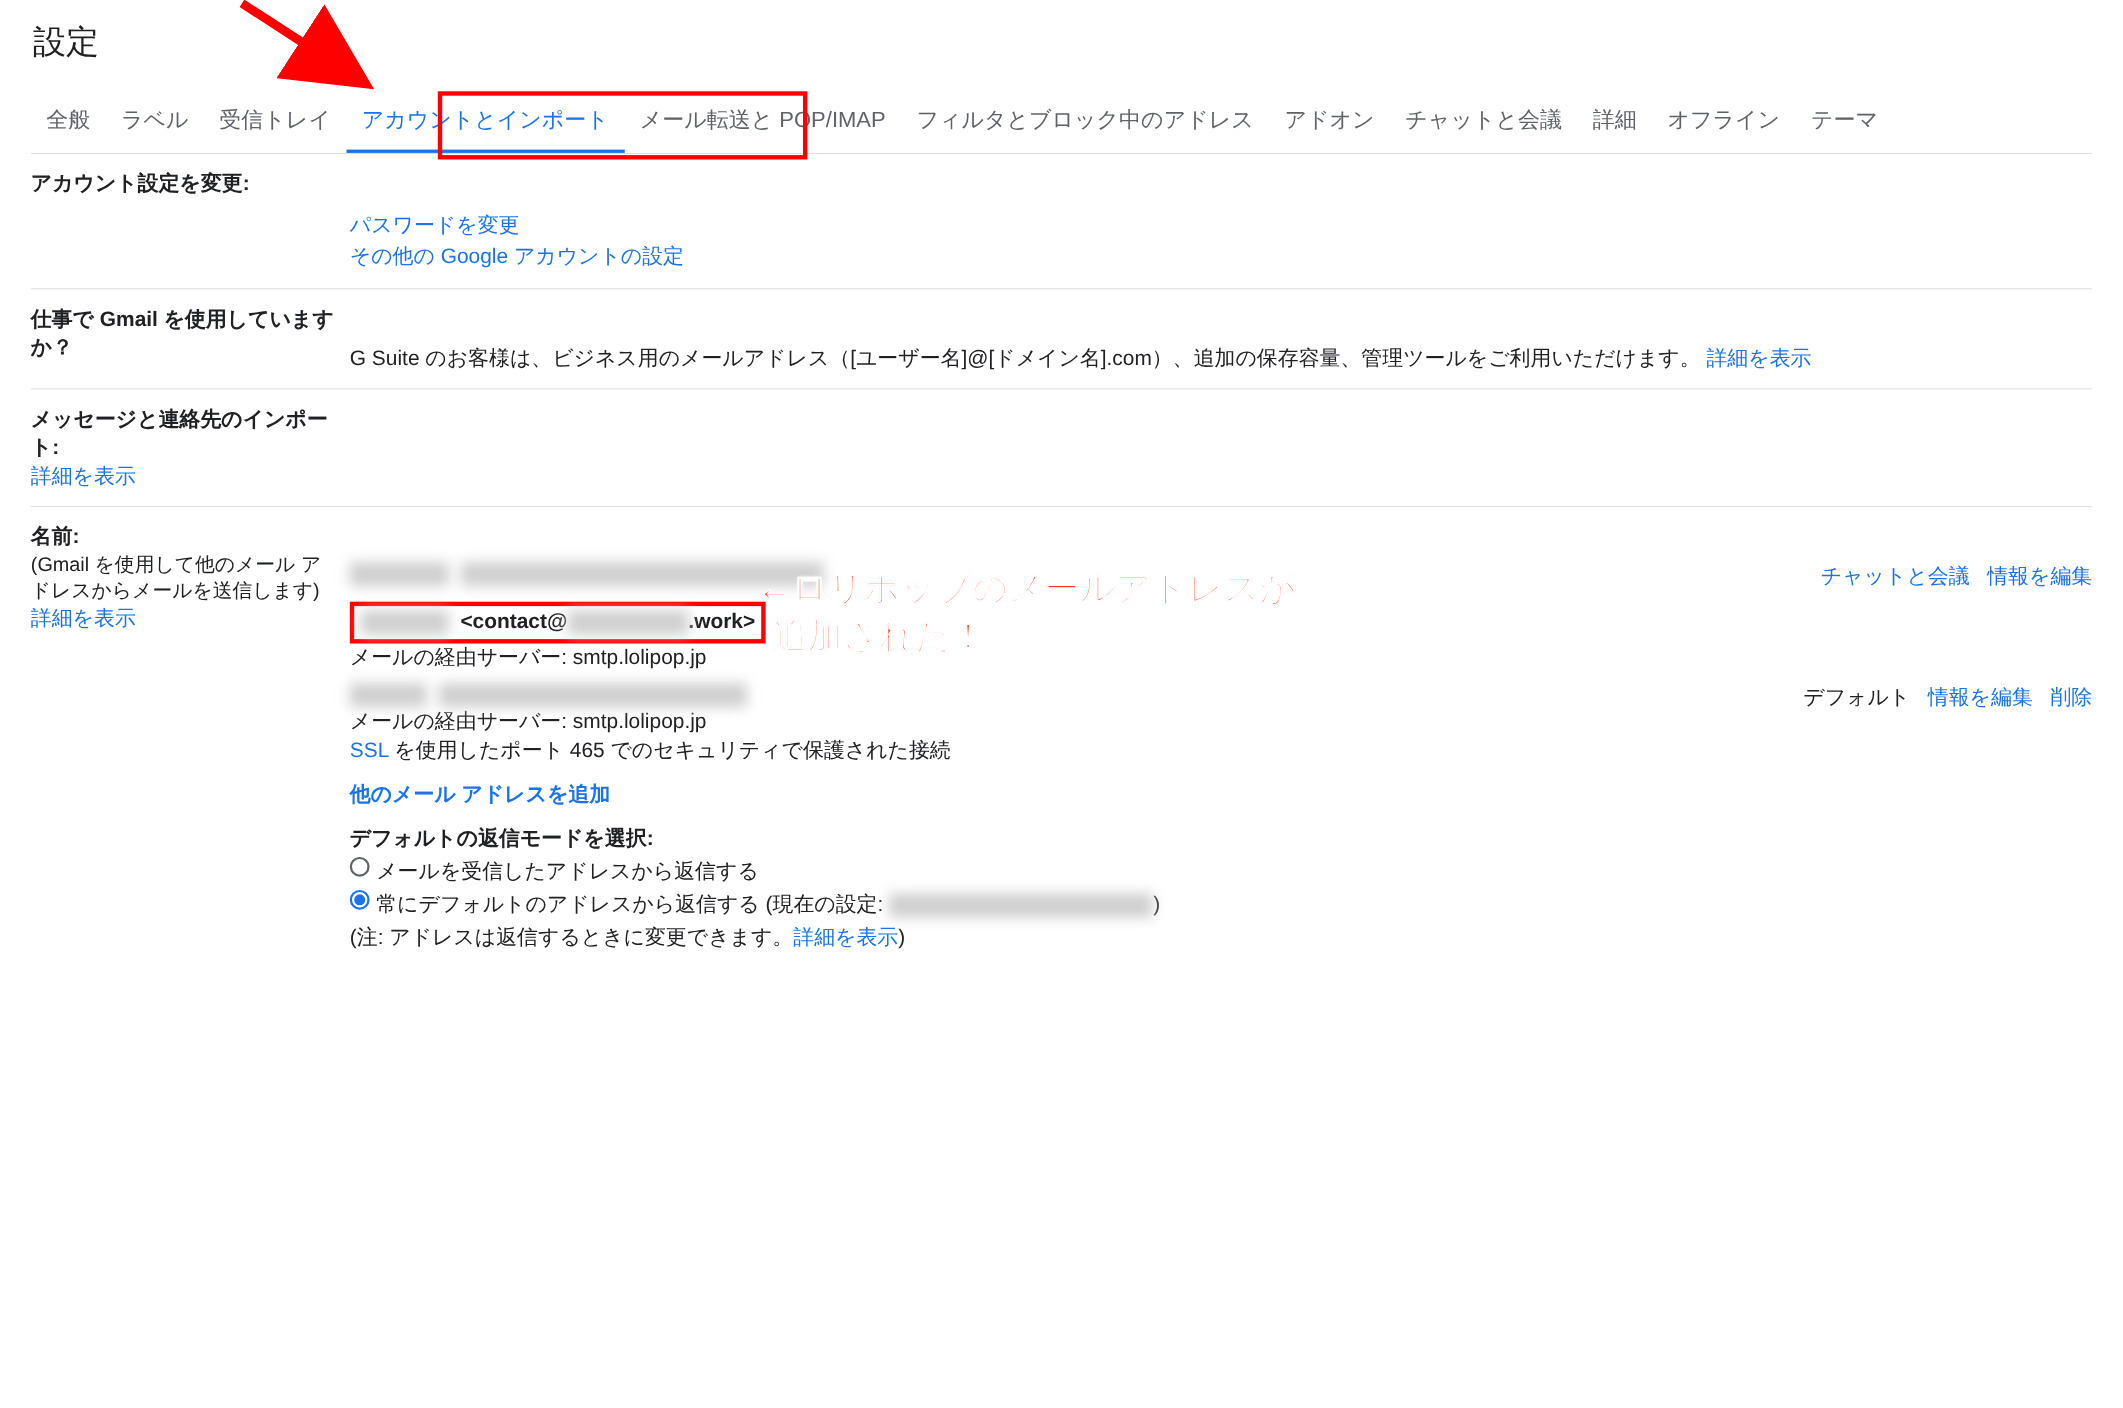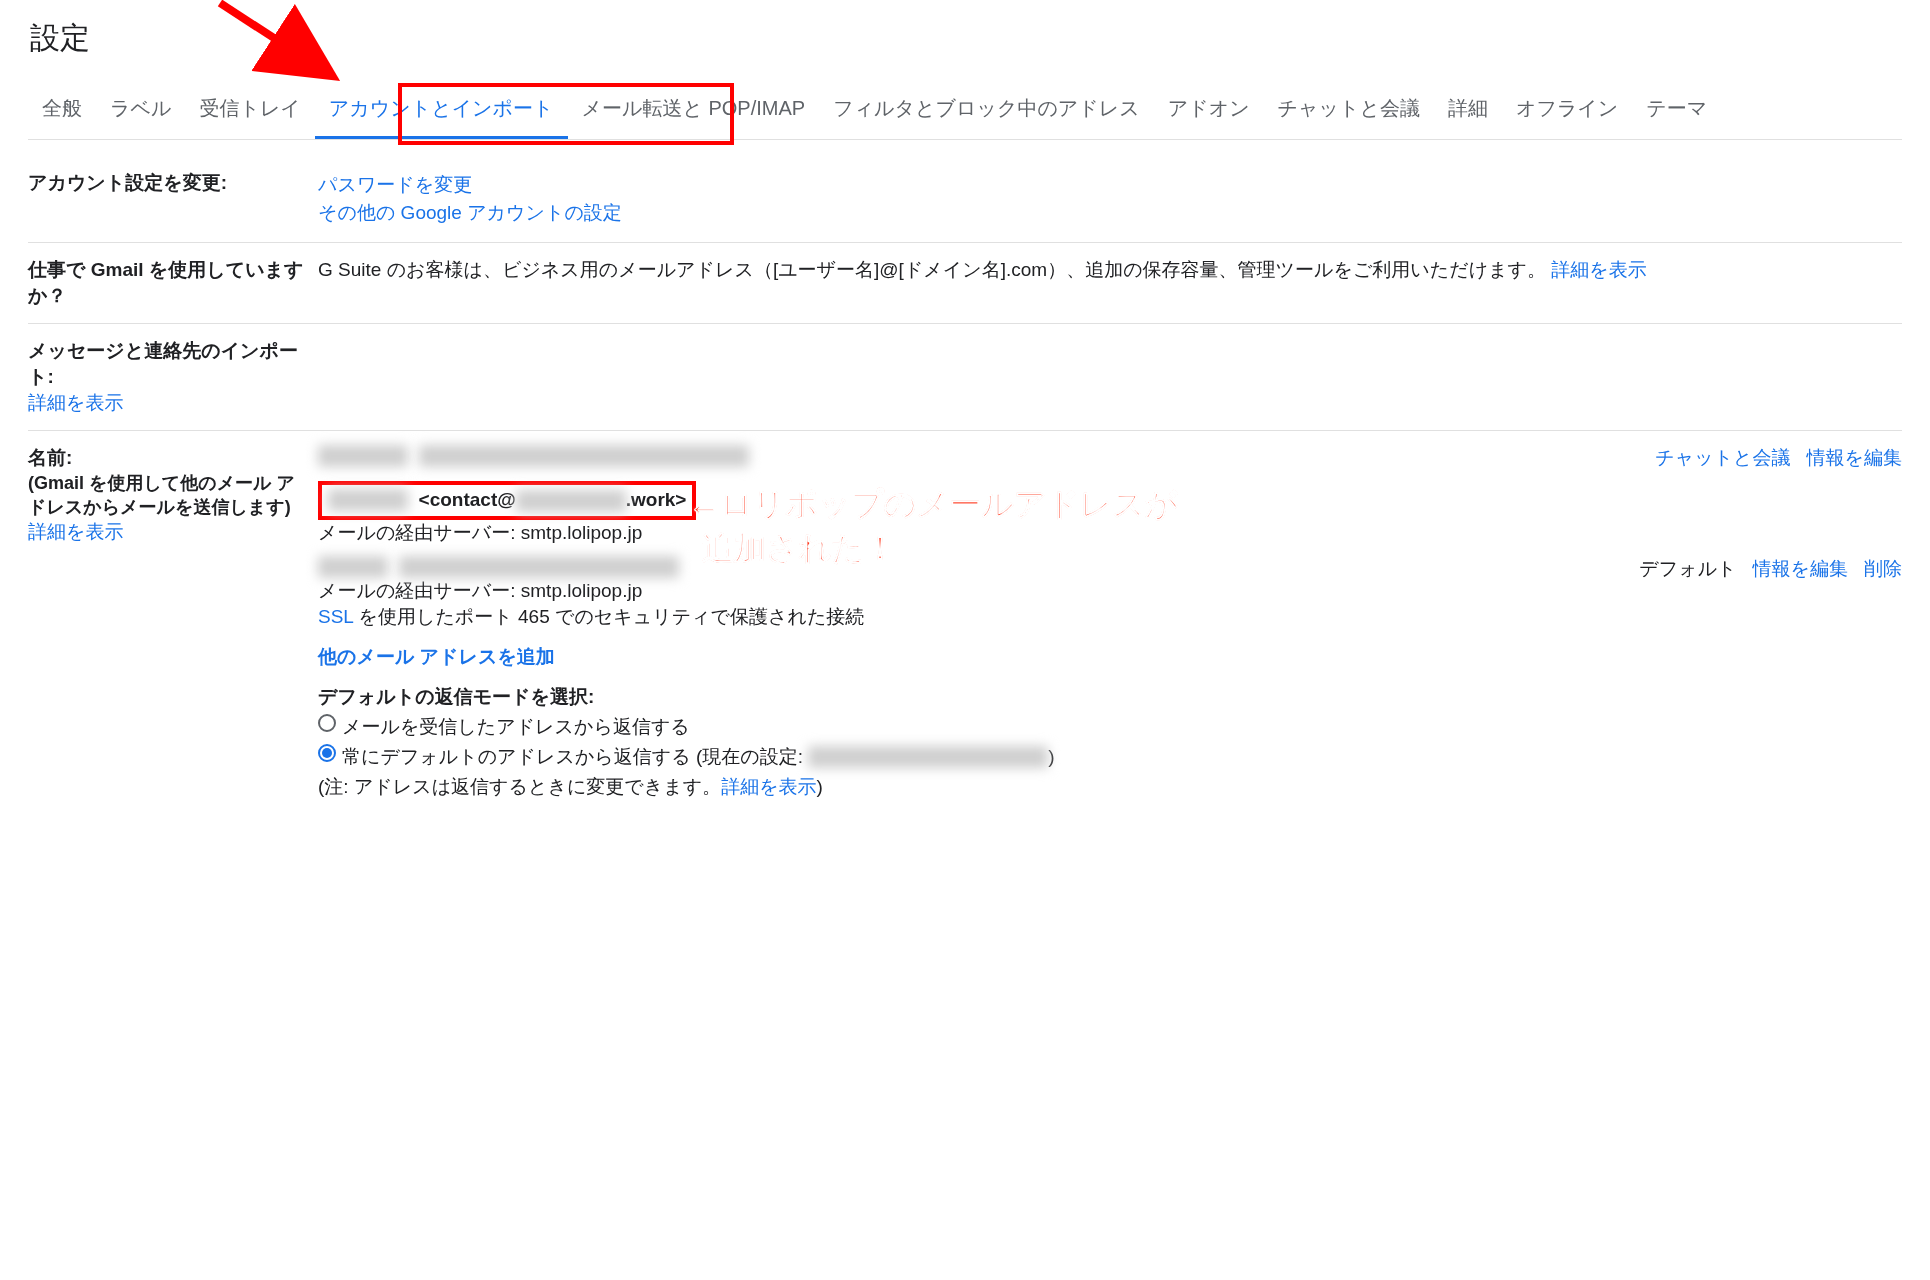--- a/index.html
+++ b/index.html
@@ -13,21 +13,21 @@
     width: 1930px;
   }
   .container { padding: 10px 28px 40px 28px; }
   .page-title { font-size: 30px; color: #202124; margin: 8px 0 18px 2px; }
   .tabs {
     display: flex;
     flex-wrap: wrap;
     gap: 0;
     border-bottom: 1px solid #e0e0e0;
     padding-bottom: 0;
-    margin-bottom: 16px;
+    margin-bottom: 0;
   }
   .tab {
     padding: 18px 14px 14px 14px;
     color: #5f6368;
     font-size: 20px;
     cursor: pointer;
     border-bottom: 3px solid transparent;
     white-space: nowrap;
   }
   .tab.active {
@@ -45,24 +45,24 @@
     padding: 14px 0;
   }
   .section.no-border { border-bottom: none; }
   .label-col {
     width: 290px;
     flex-shrink: 0;
     padding-right: 12px;
     font-weight: bold;
   }
   .label-col .sub {
-    font-weight: bold;
+    font-weight: normal;
     font-size: 18px;
   }
-  .content-col { flex: 1; }
+  .content-col { flex: 1; margin-top: 36px; }
   a, .link { color: #1a73e8; text-decoration: none; cursor: pointer; }
   .link-block { display:block; margin:2px 0; }
   .bold { font-weight: bold; }
   .blur {
     filter: blur(6px);
     background: #cfcfcf;
     color:#cfcfcf;
     border-radius:2px;
     display:inline-block;
   }

